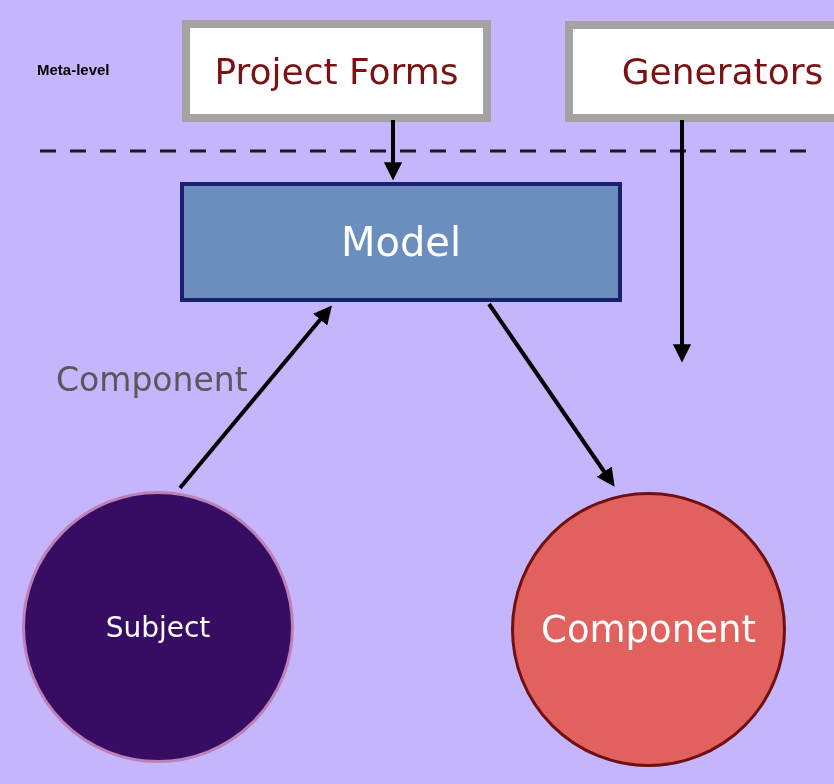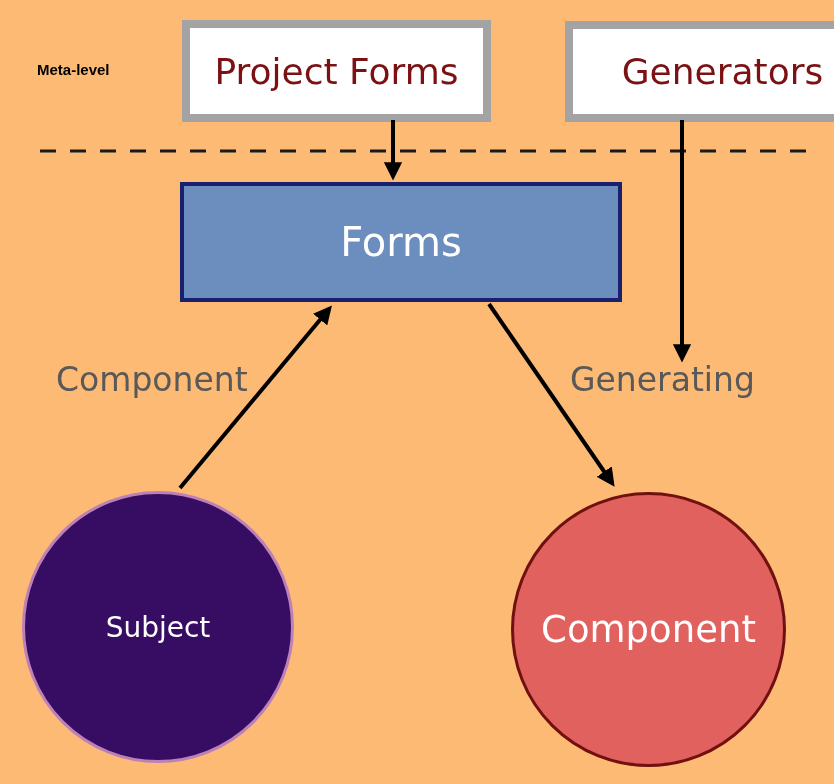--- a/index.html
+++ b/index.html
@@ -1,17 +1,17 @@
 <!DOCTYPE html>
 <html><head>
 <meta charset="utf-8">
 <style>
   html,body { margin:0; padding:0; background:#ffffff; }
   .canvas {
-    position:relative; width:834px; height:784px; background:#fdba74;
+    position:relative; width:834px; height:784px; background:#c4b5fd;
     font-family:"DejaVu Sans", sans-serif; overflow:hidden;
   }
   .meta-label {
     position:absolute; left:37px; top:61px;
     font-family:"Liberation Sans", sans-serif; font-weight:bold;
     font-size:15px; color:#000000;
   }
   .meta-box {
     position:absolute; background:#ffffff; border:8px solid #a3a3a3;
     box-sizing:border-box; display:flex; align-items:center; justify-content:center;
@@ -57,33 +57,32 @@
 
   <div class="meta-box box-pf">
     <span>Project Forms</span>
   </div>
 
   <div class="meta-box box-gen">
     <span>Generators</span>
   </div>
 
   <div class="model-box">
-    <span>Forms</span>
+    <span>Model</span>
   </div>
 
   <div class="circle circle-subject">
     <span>Subject</span>
   </div>
 
   <div class="circle circle-component">
     <span>Component</span>
   </div>
 
   <div class="edge-label lbl-modelling">Component</div>
-  <div class="edge-label lbl-generating">Generating</div>
 
   <svg class="overlay" viewBox="0 0 834 784">
     <defs>
       <marker id="ah" viewBox="0 0 10 10" refX="7.5" refY="5" markerWidth="4.6" markerHeight="4.6" orient="auto-start-reverse">
         <path d="M 0 0 L 10 5 L 0 10 z" fill="#000000"></path>
       </marker>
     </defs>
 
     <line x1="40" y1="151" x2="810" y2="151" stroke="#1A1A1A" stroke-width="3" stroke-dasharray="16 14"></line>
 

